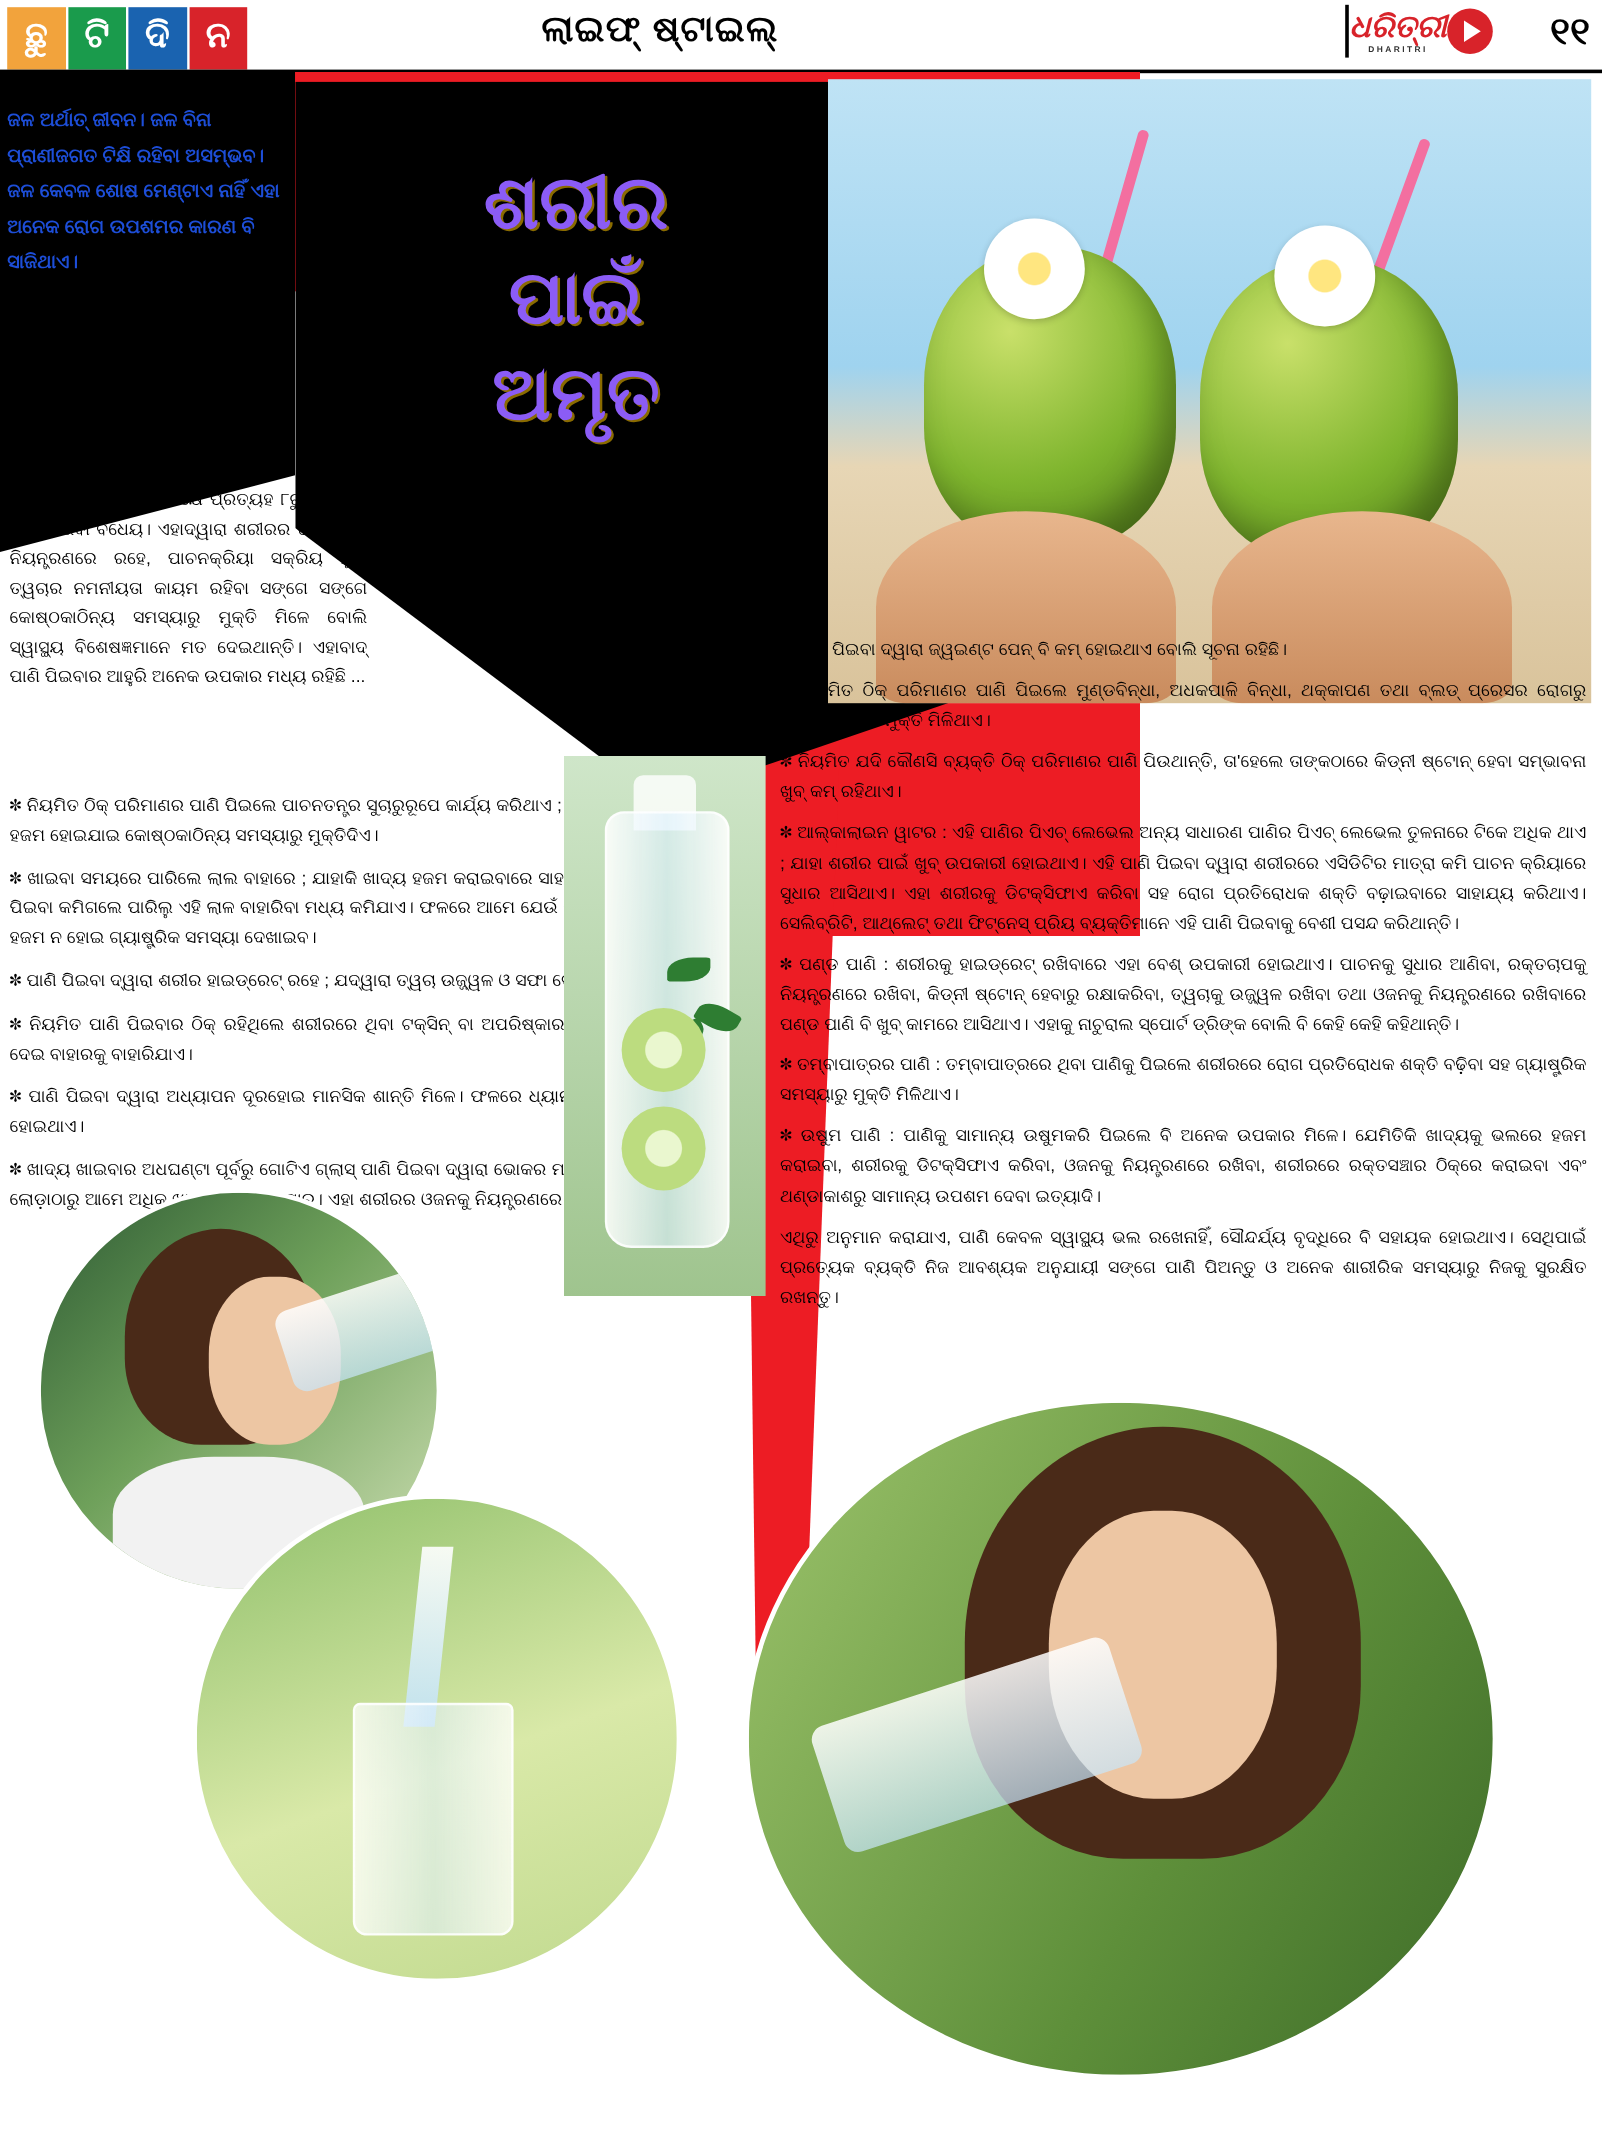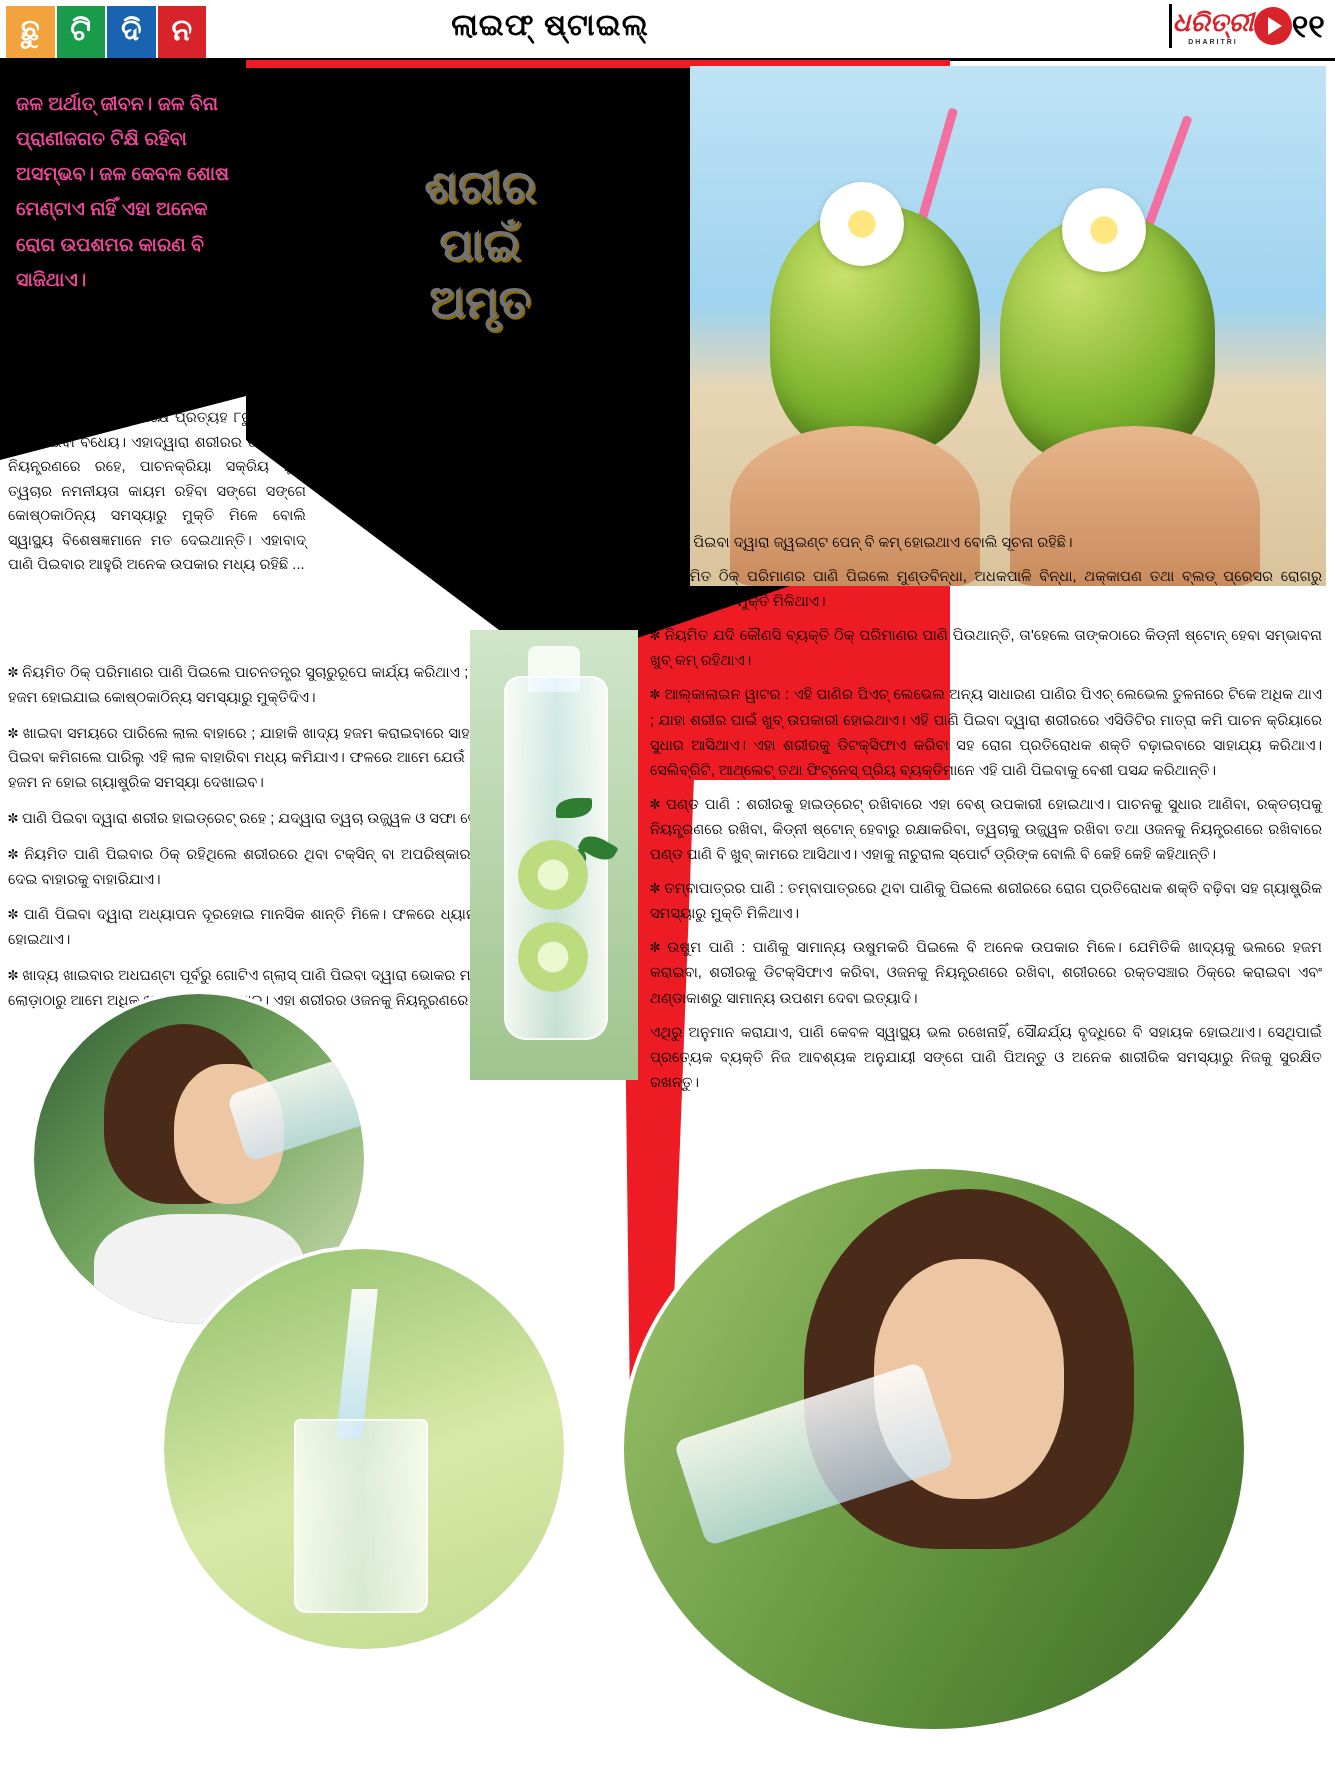--- a/index.html
+++ b/index.html
@@ -95,20 +95,21 @@
     content: "";
     position: absolute;
     left: 14px; top: 10px;
     border-left: 14px solid #fff;
     border-top: 9px solid transparent;
     border-bottom: 9px solid transparent;
   }
   .page-num {
     font-size: 32px;
     font-weight: bold;
+    margin-left: 48px;
   }
 
   
   .page-body {
     position: absolute;
     left: 0; top: 60px;
     width: 1335px; height: 1715px;
   }
 
   
@@ -130,27 +131,26 @@
     position: absolute;
     left: 246px; top: 8px;
     width: 690px; height: 600px;
     background: #000;
     clip-path: polygon(0 0, 100% 0, 100% 78%, 44% 100%, 0 62%);
   }
   .hero-title {
     position: absolute;
     left: 270px; top: 70px;
     width: 420px;
-    color: #737373;
-    font-size: 45px;
+    color: #8b5cf6;
+    font-size: 62px;
     font-weight: bold;
     line-height: 1.28;
     text-align: center;
     text-shadow: 2px 2px 0 #8a6b00;
-    margin-top: 28px;
   }
 
   
   .photo-coconut {
     position: absolute;
     left: 690px; top: 6px;
     width: 636px; height: 520px;
     background: linear-gradient(#bfe3f5 0%, #9fd3ef 46%, #e7d6b5 62%, #d9c39b 100%);
     overflow: hidden;
   }
@@ -188,24 +188,24 @@
     border-radius: 50% 50% 10% 10%;
   }
   .hand.a { left: 40px; }
   .hand.b { left: 320px; }
 
   
   .intro-yellow {
     position: absolute;
     left: 0; top: 20px;
     width: 232px;
-    padding: 6px 10px 0 16px;
-    color: #ec4899;
+    padding: 6px 10px 0 6px;
+    color: #1d4ed8;
     background: transparent;
-    font-size: 19px;
+    font-size: 16px;
     line-height: 1.85;
     font-weight: bold;
   }
   .intro-yellow-bg {
     position: absolute;
     left: 0; top: 0;
     width: 246px; height: 400px;
     background: #000;
     clip-path: polygon(0 0, 100% 0, 100% 84%, 0 100%);
   }

